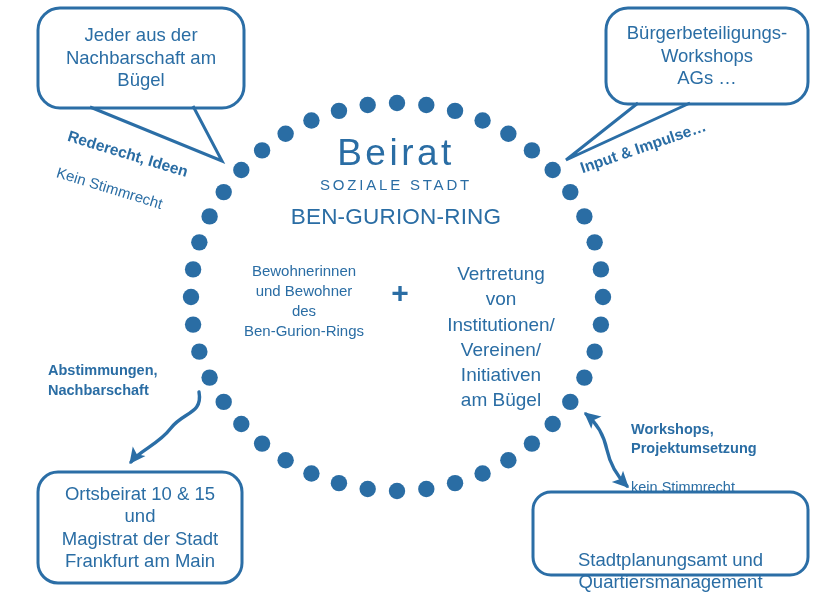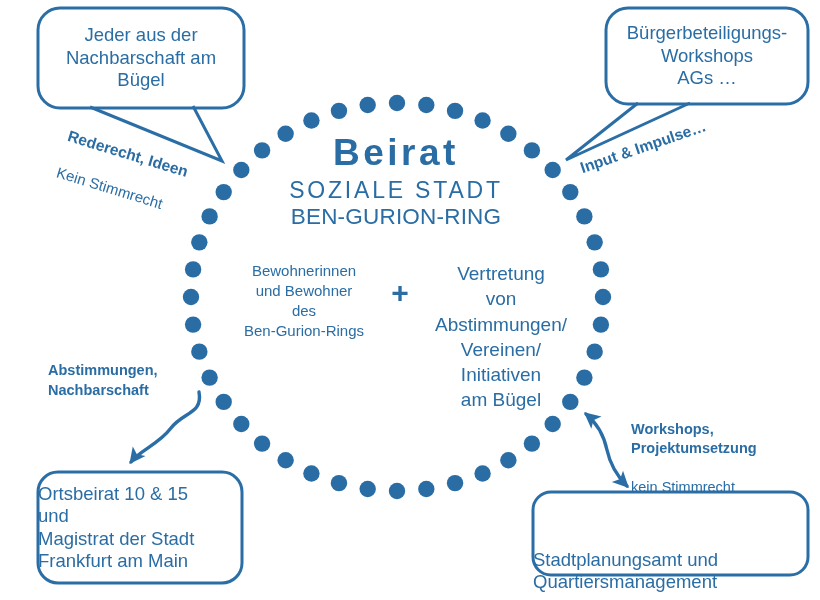--- a/index.html
+++ b/index.html
@@ -51,31 +51,31 @@
 
   
   #box-bl { left: 38px; top: 472px; width: 204px; height: 111px; }
   #box-br { left: 533px; top: 492px; width: 275px; height: 83px; margin-top: 38px; }
   .box-text {
     font-size: 18.5px;
     width: 100%;
     position: absolute;
     top: 50%;
     transform: translateY(-50%);
-    text-align: left;
+    text-align: center;
   }
 
   
   #title-main {
     left: 246px; top: 130px; width: 300px;
-    font-size: 37px; font-weight: bold; letter-spacing: 3.5px;
+    font-size: 37px; font-weight: normal; letter-spacing: 3.5px;
   }
   #title-sub1 {
     left: 246px; top: 176px; width: 300px;
-    font-size: 23px; letter-spacing: 2.8px;
+    font-size: 15px; letter-spacing: 2.8px;
   }
   #title-sub2 {
     left: 246px; top: 203px; width: 300px;
     font-size: 22.5px; letter-spacing: 0.2px;
   }
   #col-left {
     left: 212px; top: 261px; width: 184px;
     font-size: 15px; line-height: 1.33;
   }
   #col-right {
@@ -228,21 +228,21 @@
   <div class="txt" id="title-sub1">SOZIALE STADT</div>
   <div class="txt" id="title-sub2">BEN-GURION-RING</div>
 
   <div class="txt" id="col-left">Bewohnerinnen
 und Bewohner
 des
 Ben-Gurion-Rings</div>
   <div class="txt" id="plus-sign">+</div>
   <div class="txt" id="col-right">Vertretung
 von
-Abstimmungen/
+Institutionen/
 Vereinen/
 Initiativen
 am Bügel</div>
 
   <div class="txt" id="lbl-left-top">
     <span class="b">Rederecht, Ideen</span>
     <span class="n">Kein Stimmrecht</span>
   </div>
 
   <div class="txt" id="lbl-right-top">Input &amp; Impulse…</div>

